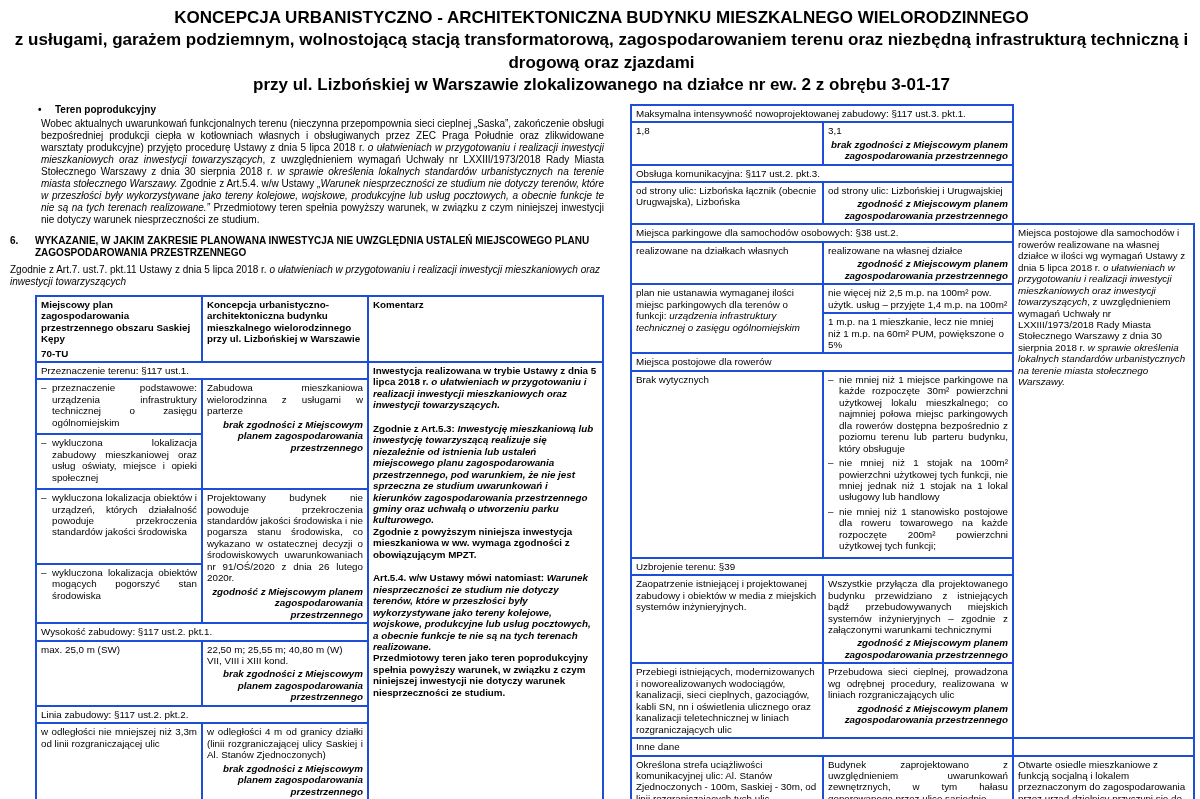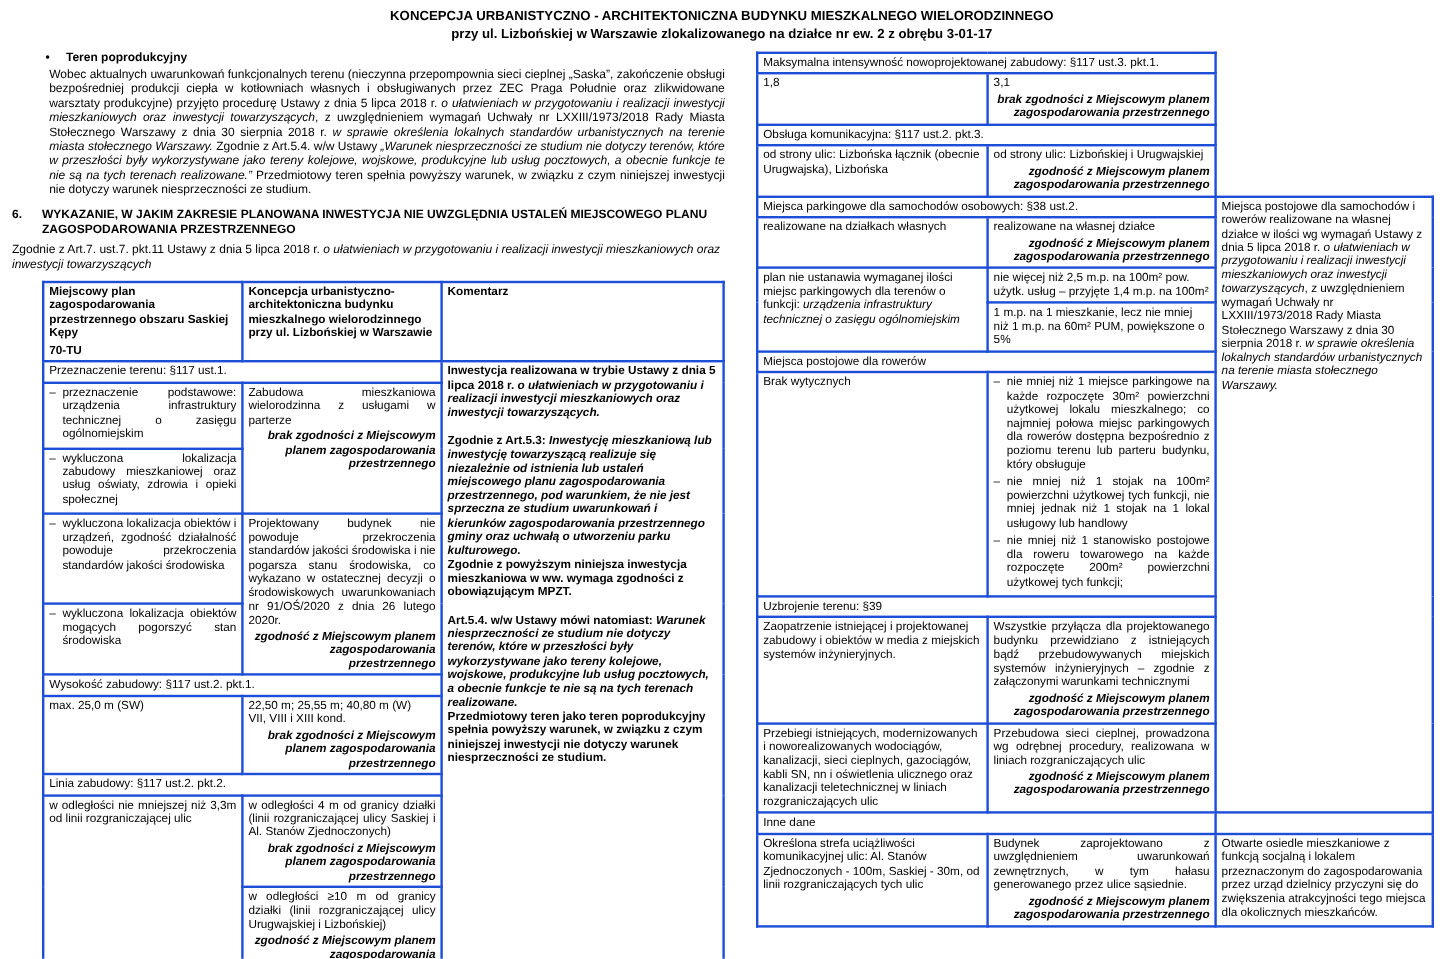--- a/index.html
+++ b/index.html
@@ -4,21 +4,21 @@
 <style>
   * { margin:0; padding:0; box-sizing:border-box; }
   html,body { background:#ffffff; }
   body {
     width:1200px; height:799px; overflow:hidden;
     color:#000; font-family:"Liberation Sans", sans-serif;
     font-size:10px; line-height:1.2;
   }
   .page { padding:7px 7px 4px 10px; }
 
-  .doc-header { text-align:center; font-weight:bold; font-size:11px; line-height:1.32; margin-bottom:7px; }
+  .doc-header { text-align:center; font-weight:bold; font-size:17px; line-height:1.32; margin-bottom:7px; }
 
   .columns { display:flex; align-items:flex-start; gap:26px; }
   .col-left  { width:594px; flex:none; }
   .col-right { width:563px; flex:none; }
 
   
   .bullet-row { display:flex; margin-left:28px; margin-bottom:2px; }
   .bullet-mark { width:17px; flex:none; font-weight:bold; }
   .bullet-title { font-weight:bold; }
   .para { margin-left:31px; margin-bottom:9px; text-align:justify; }
@@ -47,20 +47,21 @@
   .dash::before { content:"–"; position:absolute; left:0; top:0; }
   .h70 { margin-top:3px; }
 </style>
 </head>
 <body>
 
 <div class="page">
 
   <header class="doc-header">
     <div>KONCEPCJA URBANISTYCZNO - ARCHITEKTONICZNA BUDYNKU MIESZKALNEGO WIELORODZINNEGO</div>
+    <div>z usługami, garażem podziemnym, wolnostojącą stacją transformatorową, zagospodarowaniem terenu oraz niezbędną infrastrukturą techniczną i drogową oraz zjazdami</div>
     <div>przy ul. Lizbońskiej w Warszawie zlokalizowanego na działce nr ew. 2 z obrębu 3-01-17</div>
   </header>
 
   <div class="columns">
 
     <section class="col-left">
 
       <div class="bullet-row">
         <span class="bullet-mark">•</span>
         <span class="bullet-title">Teren poprodukcyjny</span>
@@ -106,27 +107,27 @@
             <td>
               <div class="dash">przeznaczenie podstawowe: urządzenia infrastruktury technicznej o zasięgu ogólnomiejskim</div>
             </td>
             <td rowspan="2">
               <div class="just">Zabudowa mieszkaniowa wielorodzinna z usługami w parterze</div>
               <div class="verdict">brak zgodności z Miejscowym planem zagospodarowania przestrzennego</div>
             </td>
           </tr>
           <tr>
             <td>
-              <div class="dash">wykluczona lokalizacja zabudowy mieszkaniowej oraz usług oświaty, zdrowia i opieki społecznej</div>
-            </td>
-          </tr>
-
-          <tr>
-            <td>
-              <div class="dash">wykluczona lokalizacja obiektów i urządzeń, zgodność działalność powoduje przekroczenia standardów jakości środowiska</div>
+              <div class="dash">wykluczona lokalizacja zabudowy mieszkaniowej oraz usług oświaty, miejsce i opieki społecznej</div>
+            </td>
+          </tr>
+
+          <tr>
+            <td>
+              <div class="dash">wykluczona lokalizacja obiektów i urządzeń, których działalność powoduje przekroczenia standardów jakości środowiska</div>
             </td>
             <td rowspan="2">
               <div class="just">Projektowany budynek nie powoduje przekroczenia standardów jakości środowiska i nie pogarsza stanu środowiska, co wykazano w ostatecznej decyzji o środowiskowych uwarunkowaniach nr 91/OŚ/2020 z dnia 26 lutego 2020r.</div>
               <div class="verdict">zgodność z Miejscowym planem zagospodarowania przestrzennego</div>
             </td>
           </tr>
           <tr>
             <td>
               <div class="dash">wykluczona lokalizacja obiektów mogących pogorszyć stan środowiska</div>
             </td>

